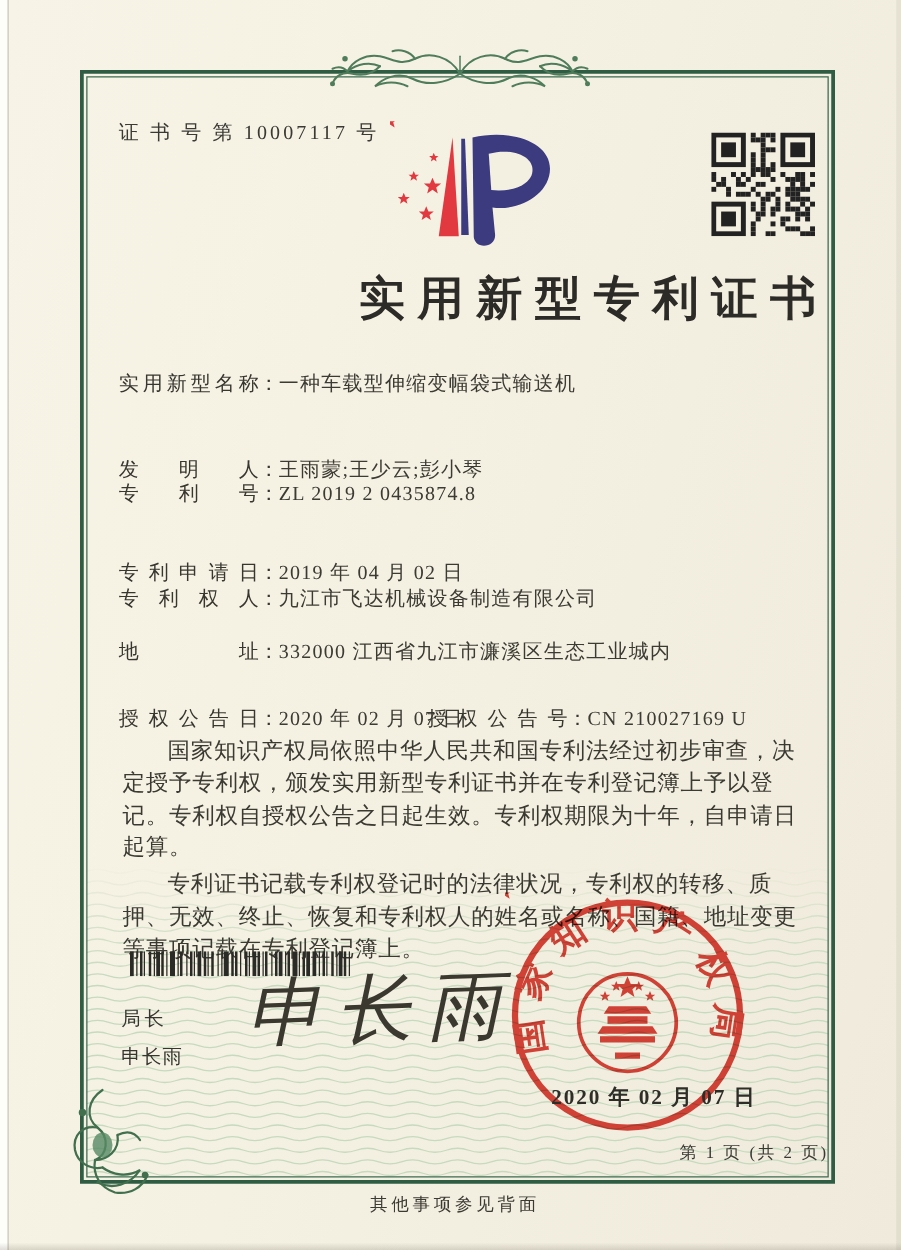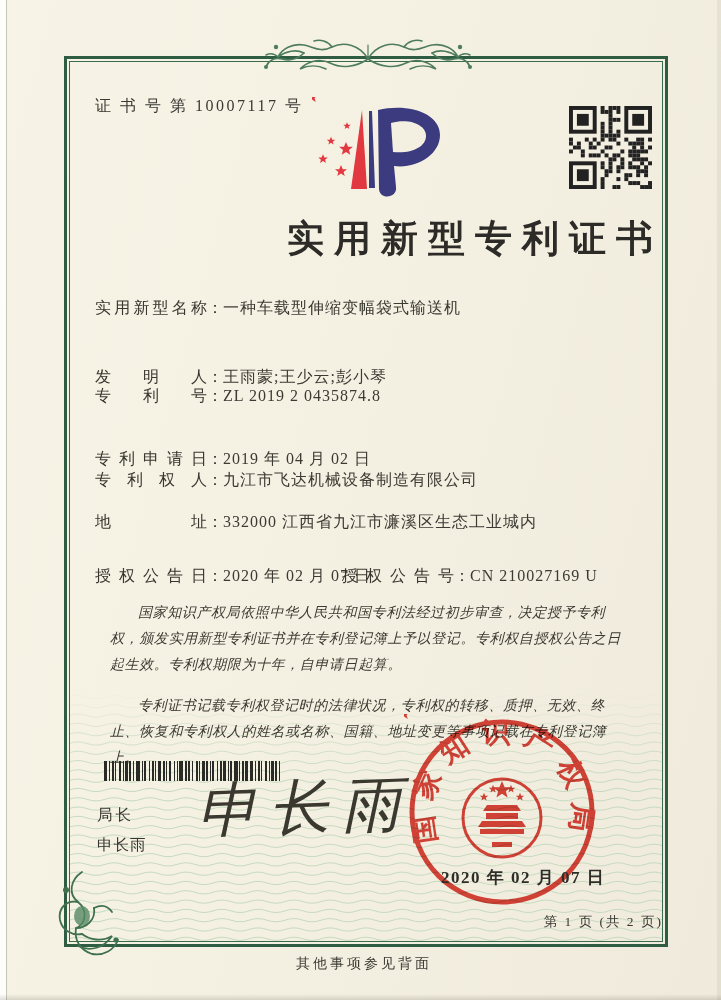--- a/index.html
+++ b/index.html
@@ -30,21 +30,21 @@
 
   .row{position:absolute;left:95px;font-size:16px;line-height:20px;z-index:3;white-space:nowrap;}
   .flabel{display:inline-block;width:112px;text-align:justify;text-align-last:justify;vertical-align:top;color:#37362f;}
   .colon{display:inline-block;width:16px;color:#37362f;}
   .fvalue{letter-spacing:1px;color:#3b3a33;}
   .pair2{position:absolute;left:247px;top:0;white-space:nowrap;}
   .row-name{top:298px;}.row-inventor{top:343px;margin-top:24px;}.row-patentno{top:386px;}
   .row-filing{top:429px;margin-top:20px;}.row-patentee{top:470px;}.row-address{top:512px;}.row-grant{top:566px;}
 
   .paras{position:absolute;left:94px;top:584px;width:552px;z-index:3;}
-  .paras p{margin:16px;text-indent:2em;font-size:14px;line-height:25.8px;letter-spacing:.6px;color:#3b3a32;font-style:italic;}
+  .paras p{margin:4px;text-indent:2em;font-size:18px;line-height:25.8px;letter-spacing:.6px;color:#3b3a32;}
 
   .barcode{position:absolute;left:104px;top:761px;width:178px;height:20px;z-index:3;}
 
   .director-role{position:absolute;left:97px;top:805px;font-size:15.5px;letter-spacing:3px;z-index:3;color:#36352f;text-align:right;}
   .director-name{position:absolute;left:97px;top:835px;font-size:15.5px;letter-spacing:1px;z-index:3;color:#36352f;}
   .signature{position:absolute;left:185px;top:768px;width:240px;text-align:center;z-index:3;
     font-size:60px;font-style:italic;letter-spacing:12px;color:#3b3830;transform:rotate(-2deg);}
 
   .seal{position:absolute;left:404px;top:714px;width:196px;height:196px;z-index:5;mix-blend-mode:multiply;opacity:.92;}
   .seal-date{position:absolute;left:441px;top:866px;font-size:17px;font-weight:600;letter-spacing:1.5px;color:#2e2d28;z-index:6;}

